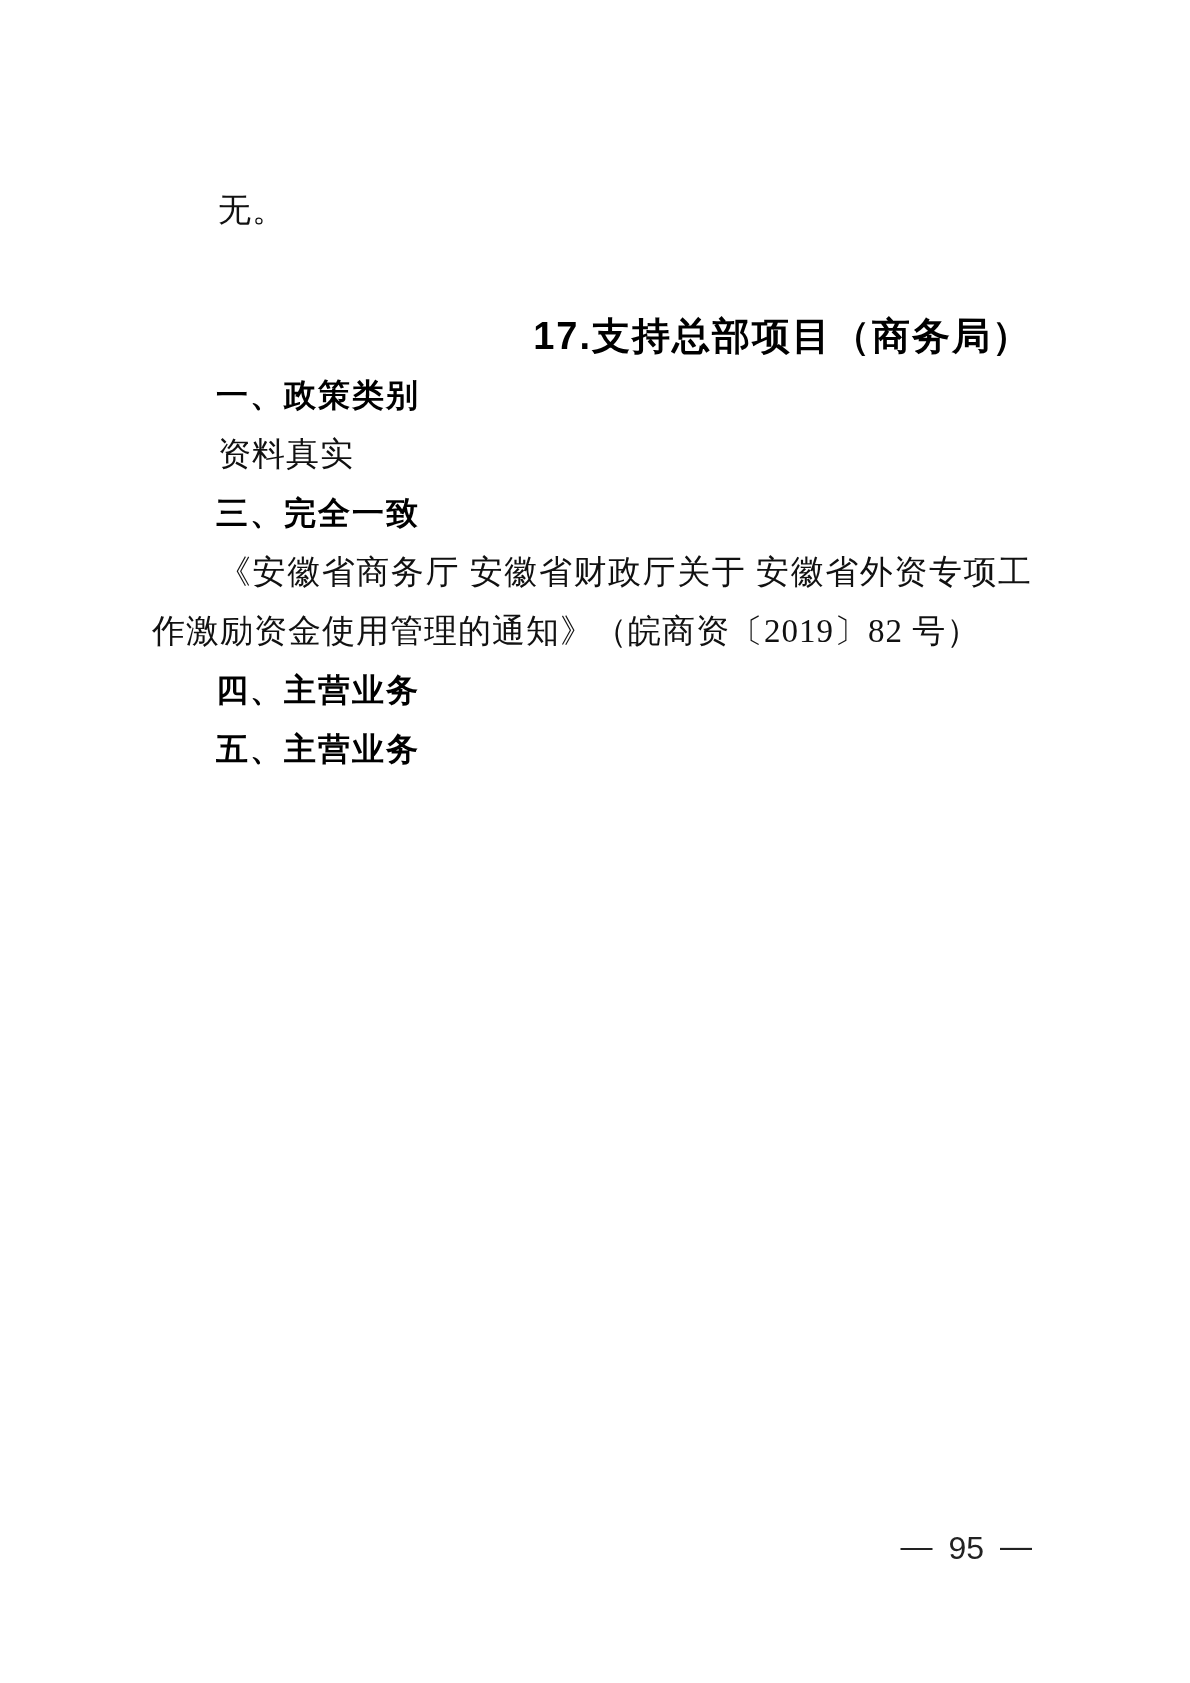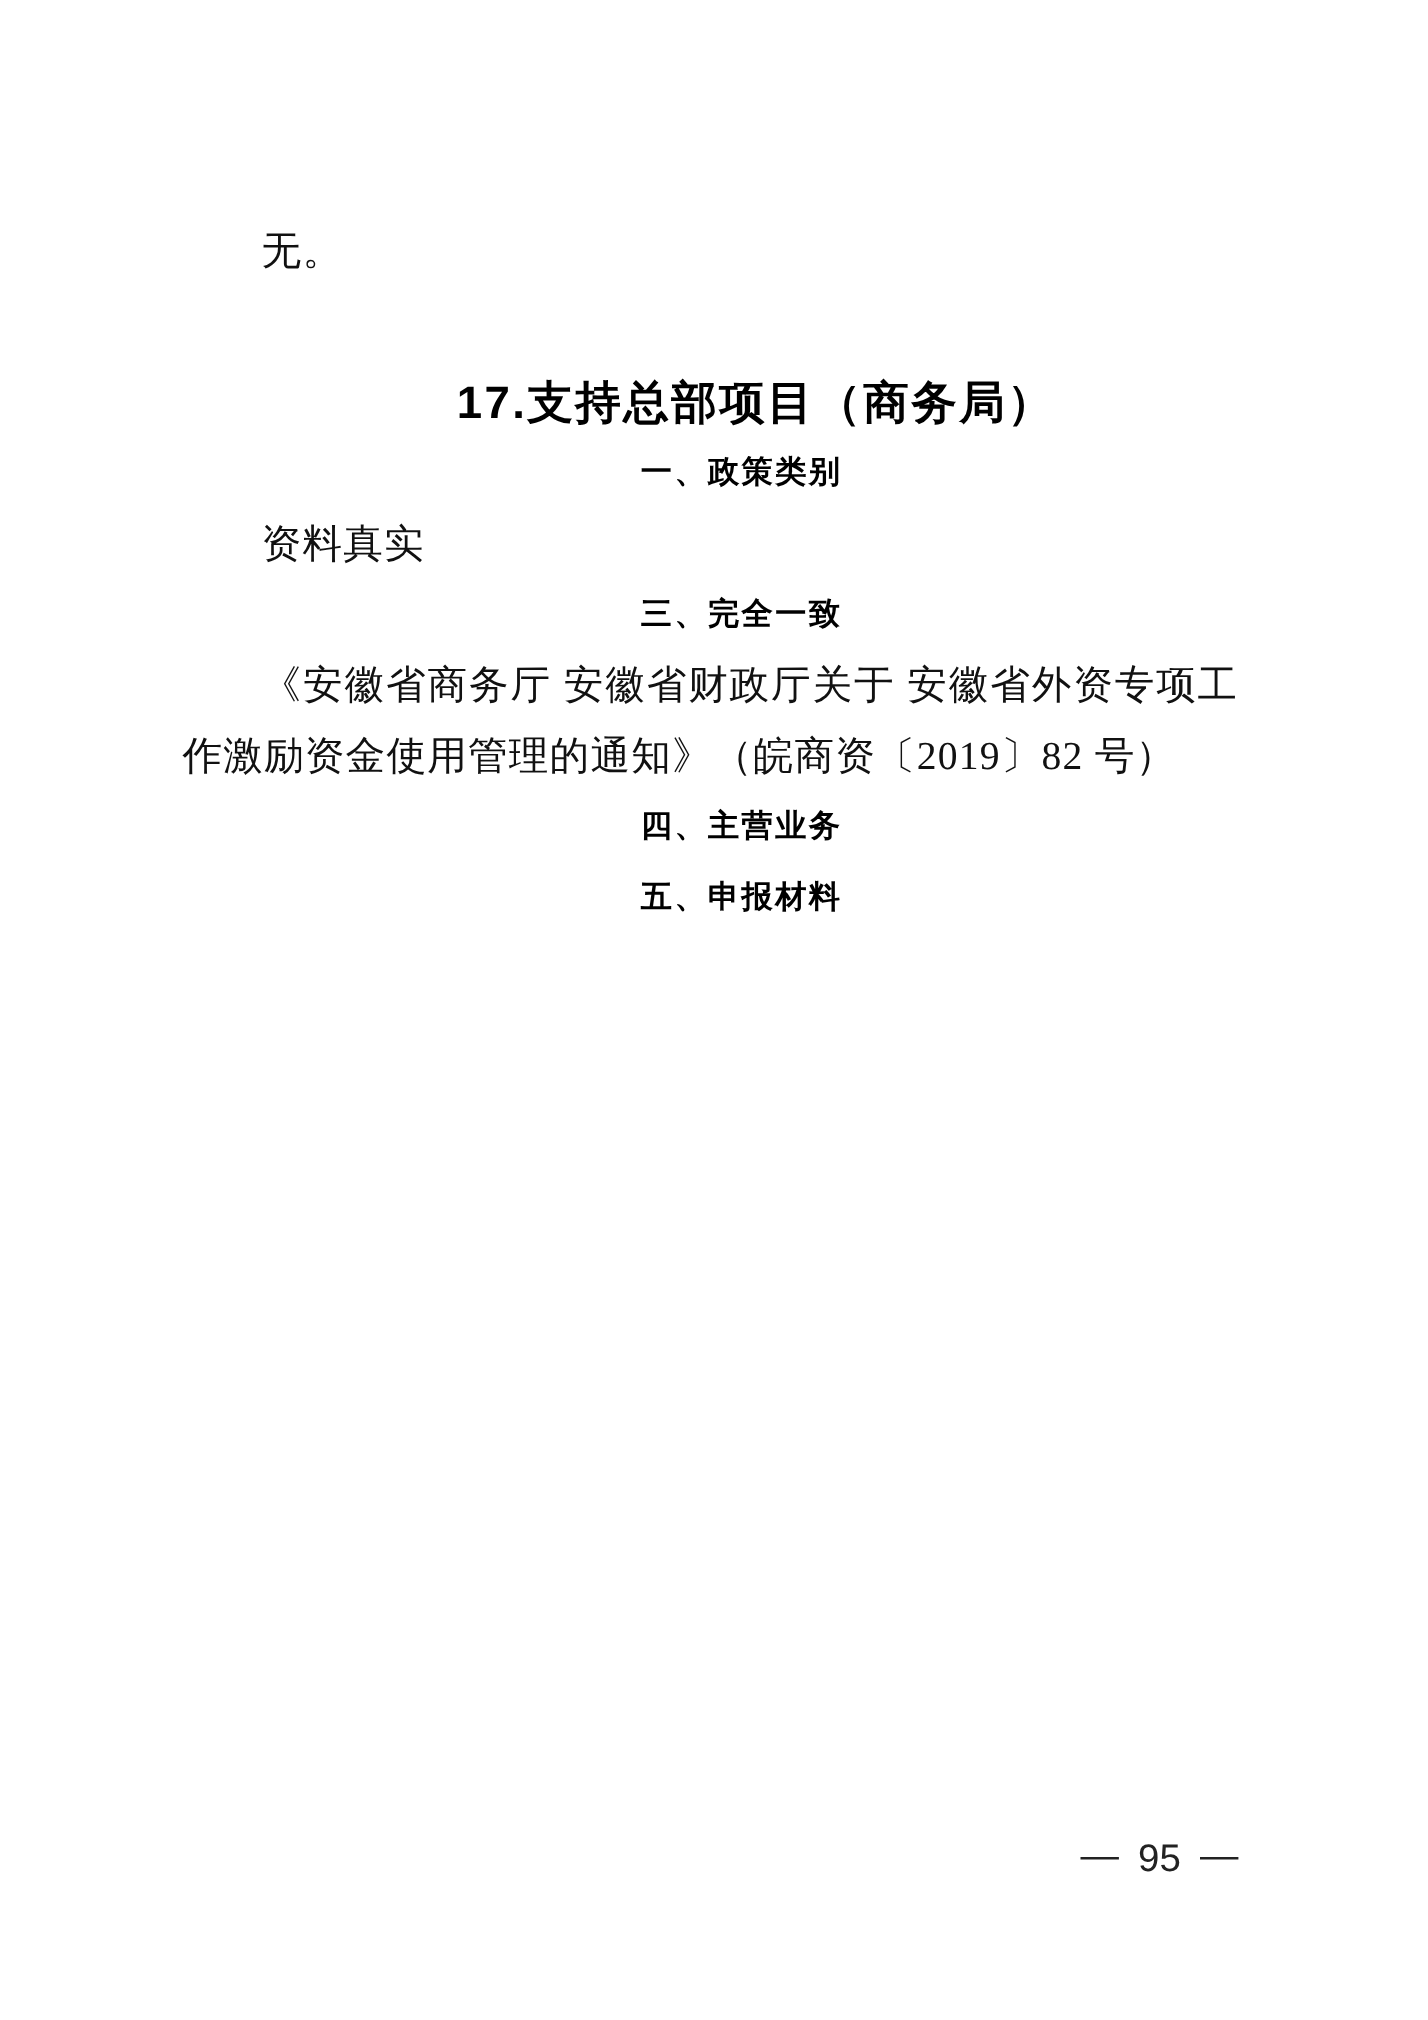--- a/index.html
+++ b/index.html
@@ -32,33 +32,32 @@
     text-justify: inter-ideograph;
   }
   h1.doc-title {
     margin: 67px 0 0 0;
     font-family: "Liberation Sans", "DejaVu Sans", sans-serif;
     font-size: 38px;
     font-weight: bold;
     line-height: 59px;
     letter-spacing: 2px;
     text-indent: 2em;
-    text-align: center;
+    text-align: right;
     color: #000000;
   }
   h2.sec-heading {
     margin: 0;
-    font-size: 26px;
+    font-size: 32px;
     font-weight: bold;
     line-height: 59px;
     letter-spacing: 2px;
     text-indent: 2em;
-    text-align: center;
+    text-align: left;
     color: #000000;
-    font-family: Liberation Mono, monospace;
   }
   .footer {
     position: absolute;
     top: 1530px;
     right: 158px;
     display: flex;
     align-items: center;
     gap: 16px;
     font-family: "Liberation Sans", "DejaVu Sans", sans-serif;
     font-size: 32px;
@@ -81,21 +80,21 @@
 
     <h2 class="sec-heading">一、政策类别</h2>
     <p class="para">资料真实</p>
 
 
     <h2 class="sec-heading">三、完全一致</h2>
     <p class="para">《安徽省商务厅 安徽省财政厅关于 安徽省外资专项工作激励资金使用管理的通知》（皖商资〔2019〕82 号）</p>
 
     <h2 class="sec-heading">四、主营业务</h2>
 
-    <h2 class="sec-heading">五、申报材料</h2>
+    <h2 class="sec-heading">五、主营业务</h2>
 
   </div>
 
   <div class="footer">
     <span class="dash">—</span>
     <span class="num">95</span>
     <span class="dash">—</span>
   </div>
 </div>
 

